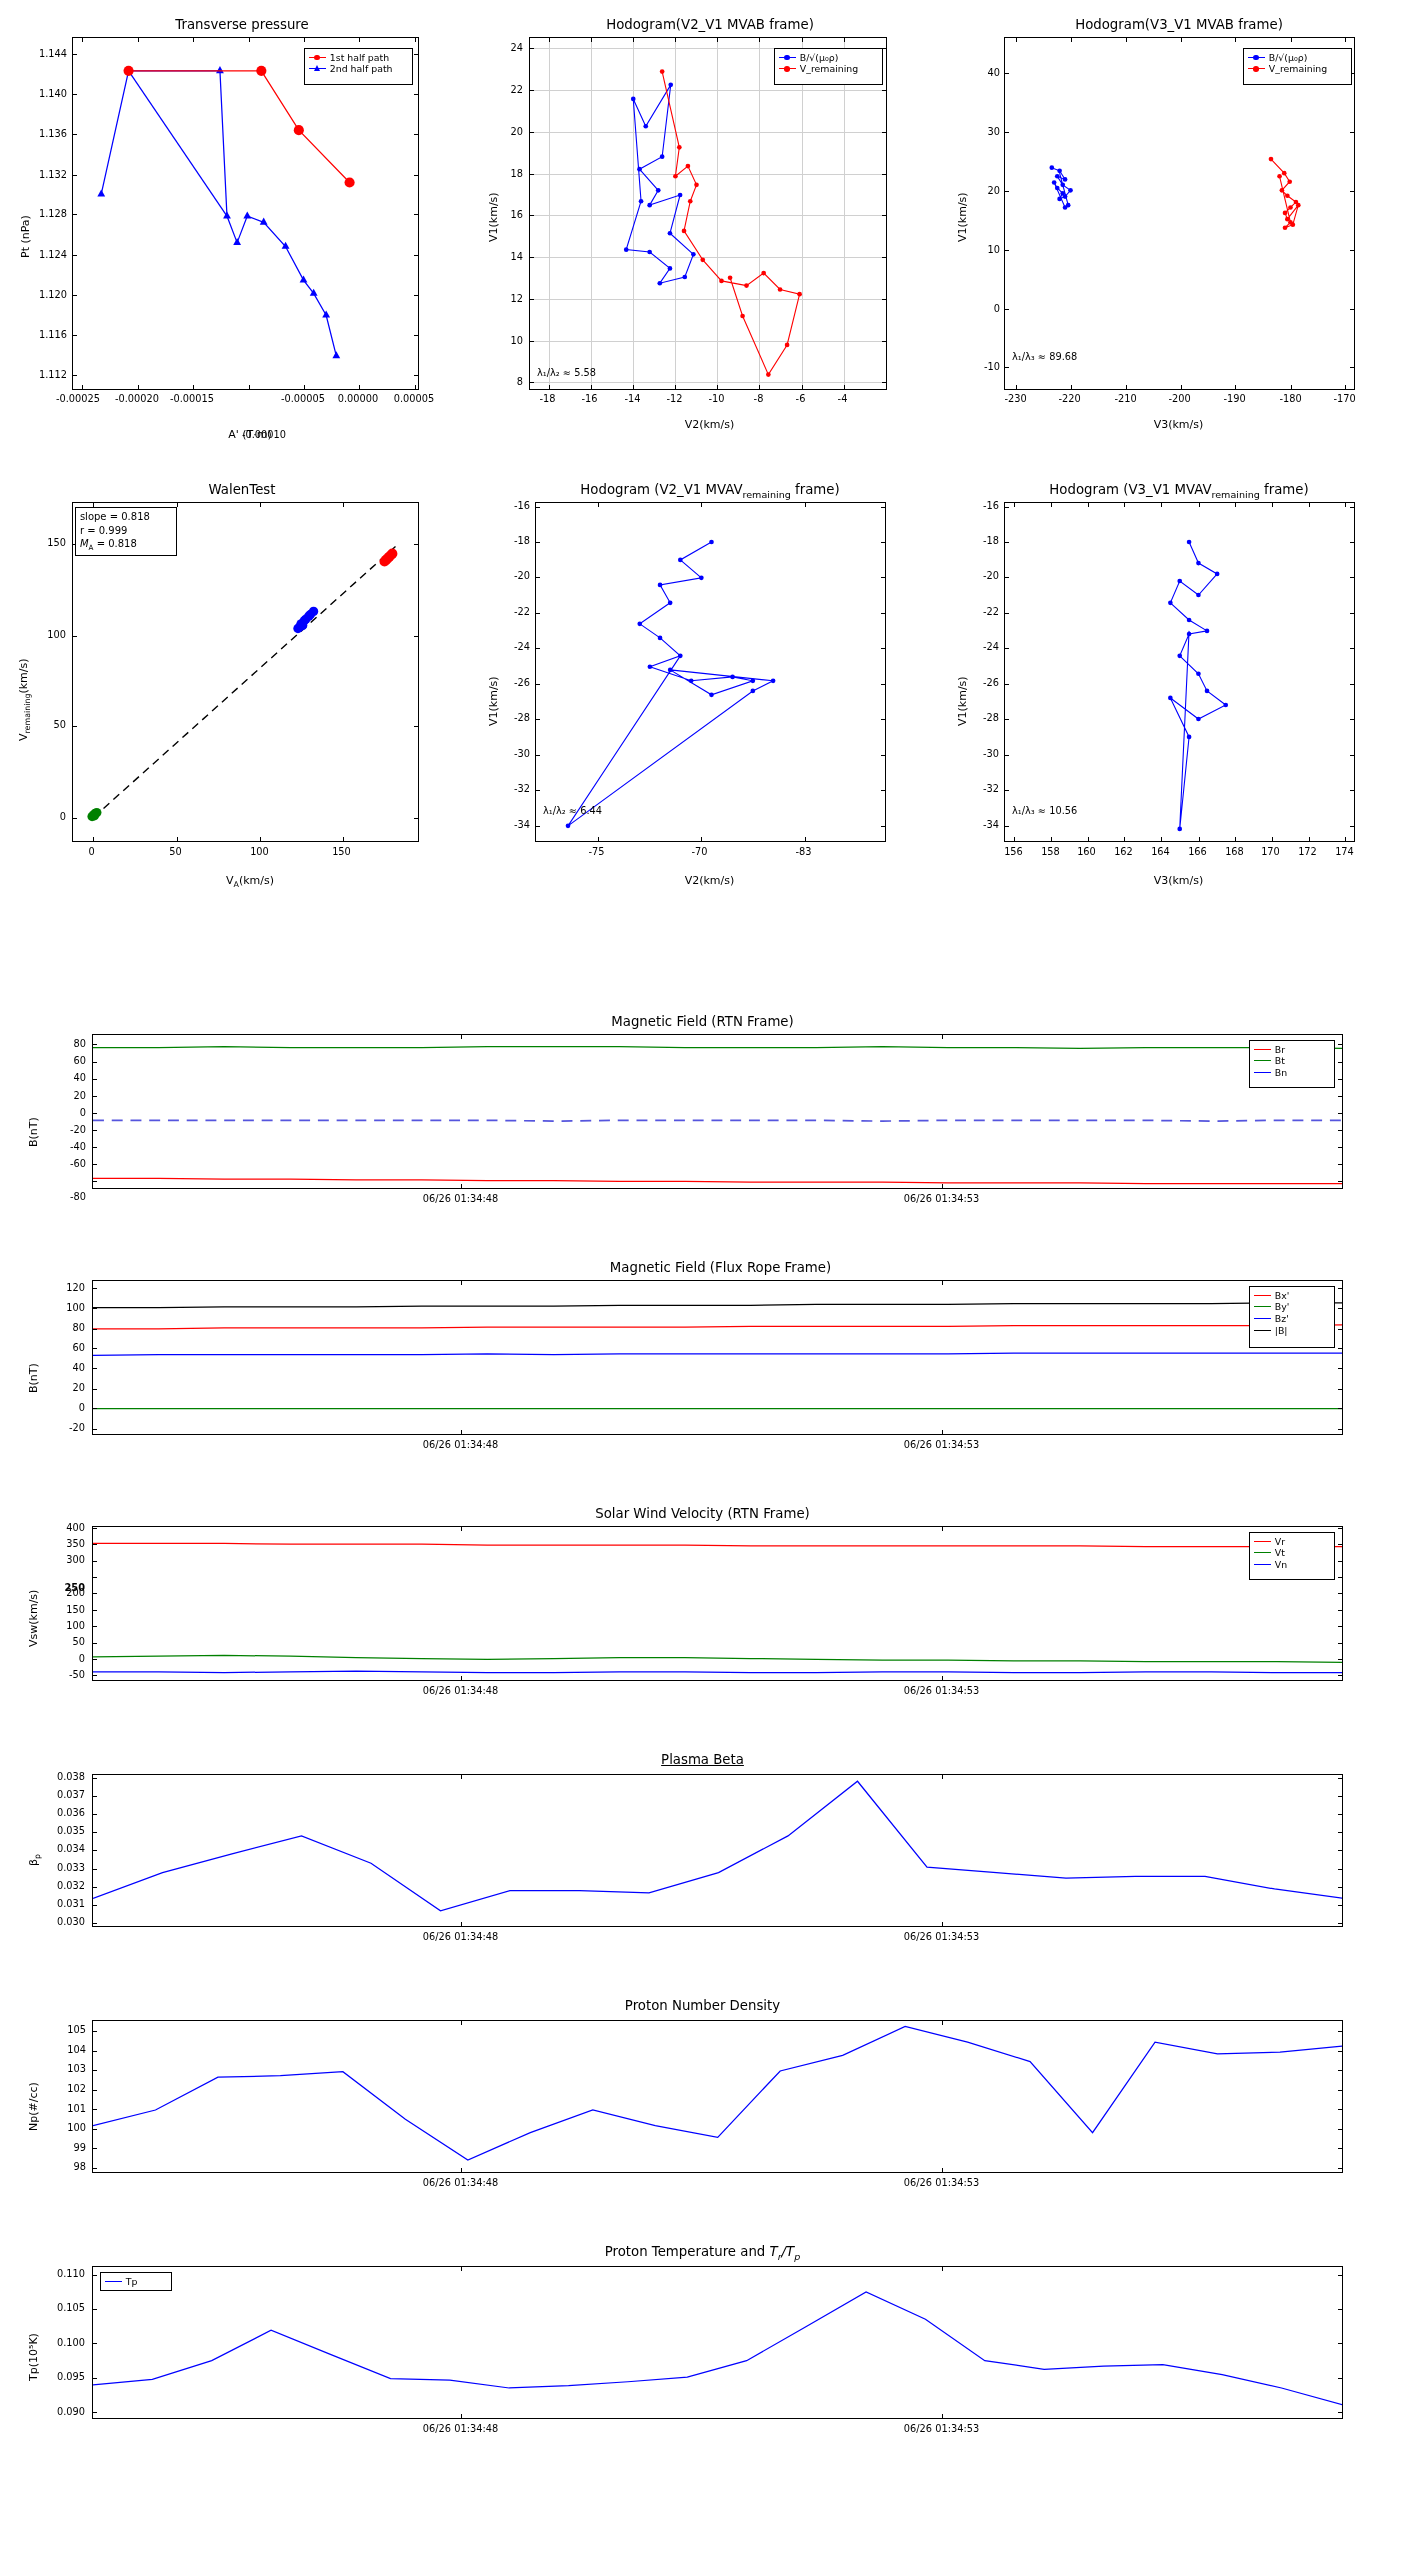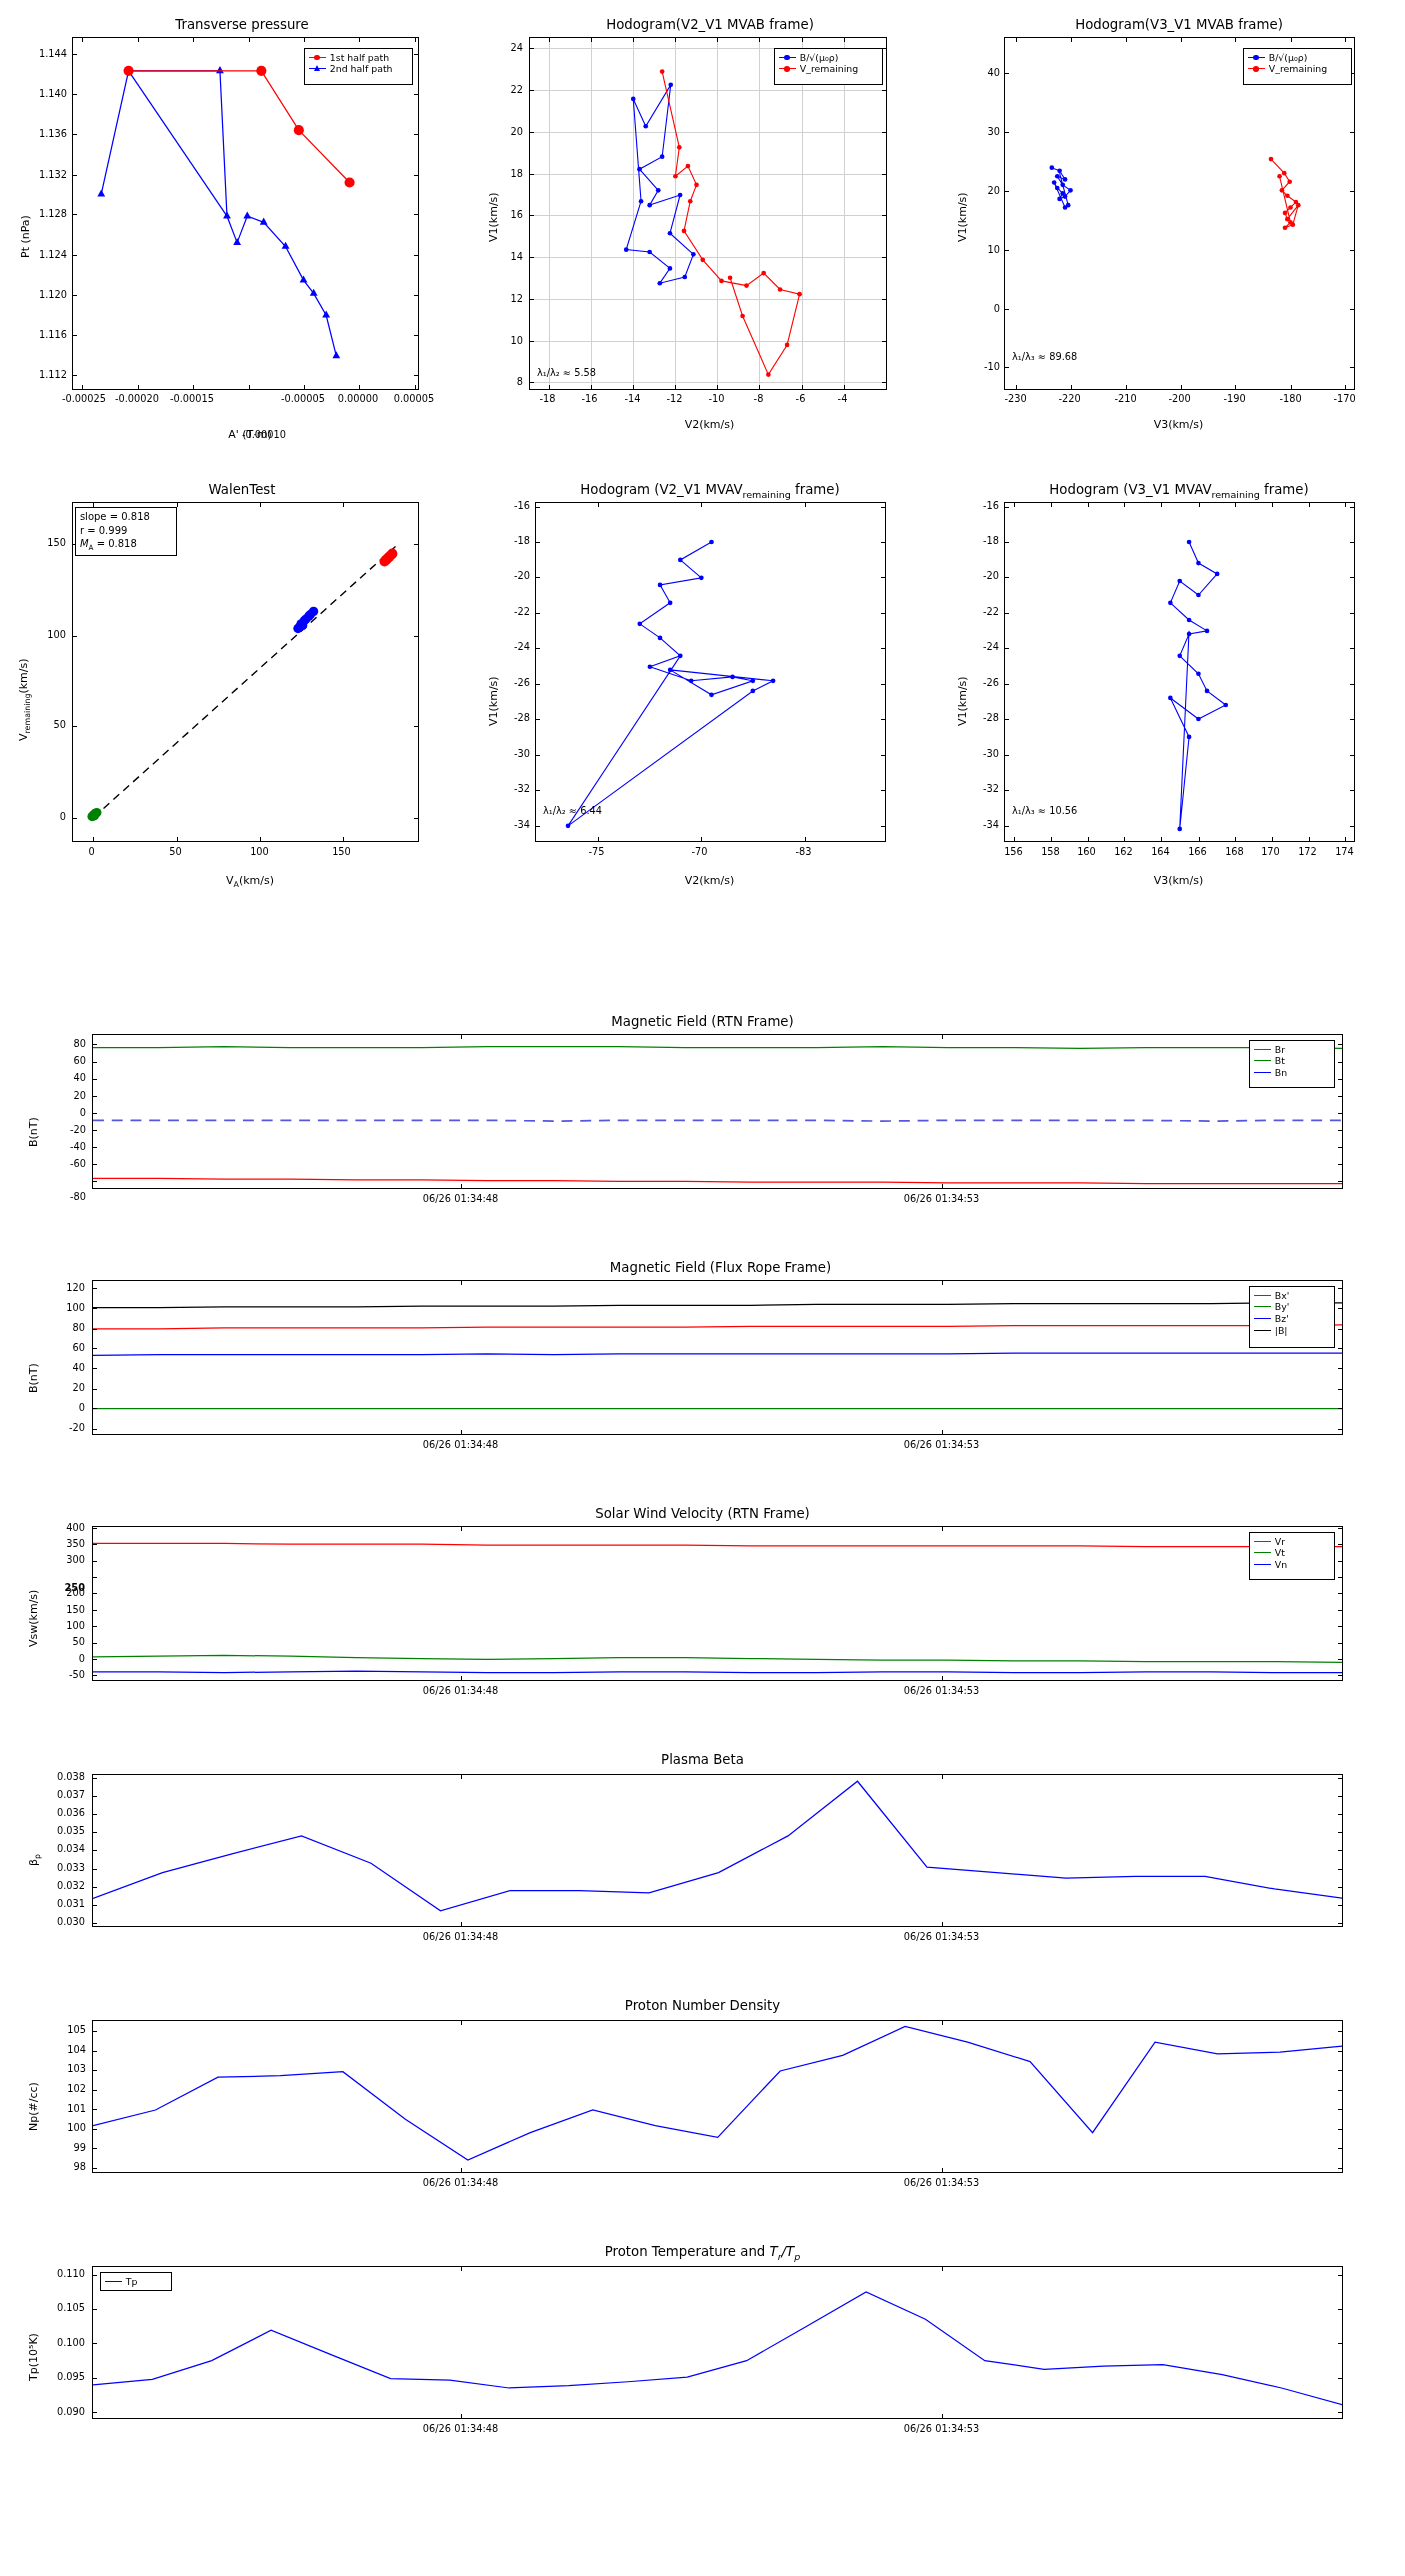--- a/index.html
+++ b/index.html
@@ -95,21 +95,21 @@
     <div class="tmy" style="top:137px;"></div>
         <div class="tmy2" style="top:137px;"></div>
     <div class="tmy" style="top:96px;"></div>
         <div class="tmy2" style="top:96px;"></div>
     <div class="tmy" style="top:56px;"></div>
         <div class="tmy2" style="top:56px;"></div>
     <div class="tmy" style="top:15.6px;"></div>
         <div class="tmy2" style="top:15.6px;"></div>
   </div>
 
-  <div class="tickx" style="left:48px;top:393px;width:72px;text-align:center;">-0.00025</div>
+  <div class="tickx" style="left:42px;top:393px;width:72px;text-align:center;">-0.00025</div>
   <div class="tickx" style="left:101px;top:393px;width:72px;">-0.00020</div>
   <div class="tickx" style="left:156px;top:393px;width:72px;">-0.00015</div>
   <div class="tickx" style="left:228px;top:393px;width:72px;margin-top:36px;">-0.00010</div>
   <div class="tickx" style="left:267px;top:393px;width:72px;">-0.00005</div>
   <div class="tickx" style="left:322px;top:393px;width:72px;">0.00000</div>
   <div class="tickx" style="left:378px;top:393px;width:72px;">0.00005</div>
 
   <div class="ticky" style="left:31px;top:369px;width:36px;">1.112</div>
   <div class="ticky" style="left:31px;top:329px;width:36px;">1.116</div>
   <div class="ticky" style="left:31px;top:289px;width:36px;">1.120</div>
@@ -768,21 +768,21 @@
           <span>Vt</span>
         </div>
     <div class="row">
           <span class="sw" style="border-top-color:#0000ff;"></span>
           <span>Vn</span>
         </div>
   </div>
 </div>
 
 <div class="panel" style="left:0;top:1741px;width:1405px;height:226px;">
-  <div class="ttl" style="left:0;top:11px;width:1405px;">Plasma Beta</div>
+  <div class="ttl" style="left:0;top:11px;width:1405px;text-decoration:underline;">Plasma Beta</div>
   <div class="ylab" style="left:26.5px;top:125px;">β<sub>p</sub></div>
   <div class="axes" style="left:92px;top:33px;width:1251px;height:153px;">
     <svg width="1251" height="153" viewBox="0 0 1602 196" preserveAspectRatio="none">
       <polyline fill="none" stroke="#0000ff" stroke-width="1.6" points="0,158 89,125 178,101 267,78 356,113 445,174 534,148 623,148 712,151 801,125 890,78 979,8 1068,118 1157,125 1246,132 1335,130 1424,130 1513,146 1602,158"></polyline>
     </svg>
     <div class="tmx" style="left:368px;"></div>
         <div class="tmx2" style="left:368px;"></div>
     <div class="tmx" style="left:849px;"></div>
         <div class="tmx2" style="left:849px;"></div>
     <div class="tmy" style="top:148px;"></div>

